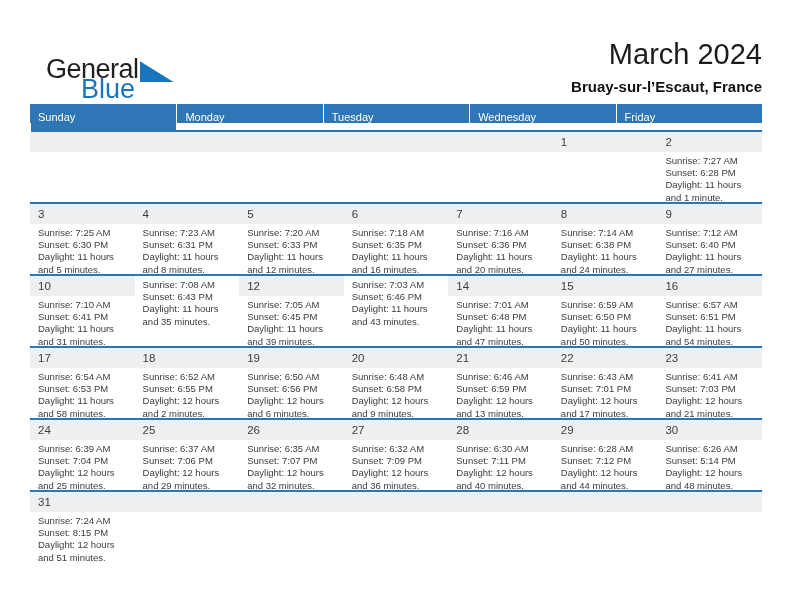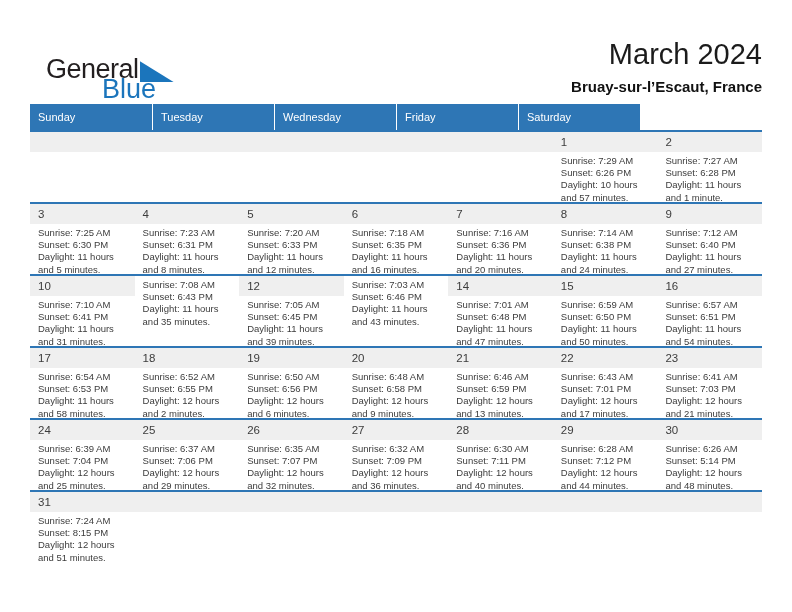--- a/index.html
+++ b/index.html
@@ -25,32 +25,32 @@
     font-size: 27px; color: #231f20; letter-spacing: -0.5px; line-height: 1;
   }
   .logo-triangle {
     display: inline-block; width: 34px; height: 21px;
     background: var(--logo-blue);
     clip-path: polygon(0 0, 100% 100%, 0 100%);
     margin-left: 1px; margin-bottom: 1px;
   }
   .logo-blue {
     font-size: 27px; color: var(--logo-blue); line-height: 1;
-    margin-top: -7px; margin-left: 56px;
+    margin-top: -7px; margin-left: 35px;
   }
 
   
   .title-block { position: absolute; top: 38px; right: 30px; text-align: right; }
   .month-title { font-size: 29px; font-weight: 400; color: #1b1b1b; line-height: 1.15; }
   .location-subtitle { font-size: 15px; font-weight: 700; color: #111111; margin-top: 7px; }
 
   
   .calendar { position: absolute; left: 30px; top: 104px; width: 732px; }
   .weekday-header {
-    display: grid; grid-template-columns: repeat(6, 1fr);
+    display: grid; grid-template-columns: repeat(5, 1fr);
     height: 26px;
   }
   .weekday-cell {
     background: var(--blue);
     color: #ffffff; font-size: 11px;
     padding: 7px 0 0 8px;
   }
   .weekday-cell + .weekday-cell { border-left: 1.5px solid #ffffff; }
 
   .week-row {
@@ -82,20 +82,21 @@
 </div>
 
 <div class="title-block">
   <div class="month-title">March 2024</div>
   <div class="location-subtitle">Bruay-sur-l’Escaut, France</div>
 </div>
 
 <div class="calendar">
   <div class="weekday-header">
     <div class="weekday-cell">Sunday</div>
+    <div class="weekday-cell">Monday</div>
     <div class="weekday-cell">Tuesday</div>
     <div class="weekday-cell">Wednesday</div>
     <div class="weekday-cell">Friday</div>
     <div class="weekday-cell">Saturday</div>
   </div>
   <div id="weeks">
       <div class="week-row">
   <div class="cell">
     <div class="day-num"></div>
     <div class="day-lines"></div>
@@ -116,26 +117,20 @@
     <div class="day-lines"></div>
   </div>
 
   <div class="cell">
     <div class="day-num"></div>
     <div class="day-lines"></div>
   </div>
 
   <div class="cell">
     <div class="day-num">1</div>
-    <div class="day-lines">
-            <div class="line">Sunrise: 7:29 AM</div>
-            <div class="line">Sunset: 6:26 PM</div>
-            <div class="line">Daylight: 10 hours</div>
-            <div class="line">and 57 minutes.</div>
-          </div>
   </div>
 
   <div class="cell">
     <div class="day-num">2</div>
     <div class="day-lines">
             <div class="line">Sunrise: 7:27 AM</div>
             <div class="line">Sunset: 6:28 PM</div>
             <div class="line">Daylight: 11 hours</div>
             <div class="line">and 1 minute.</div>
           </div>

